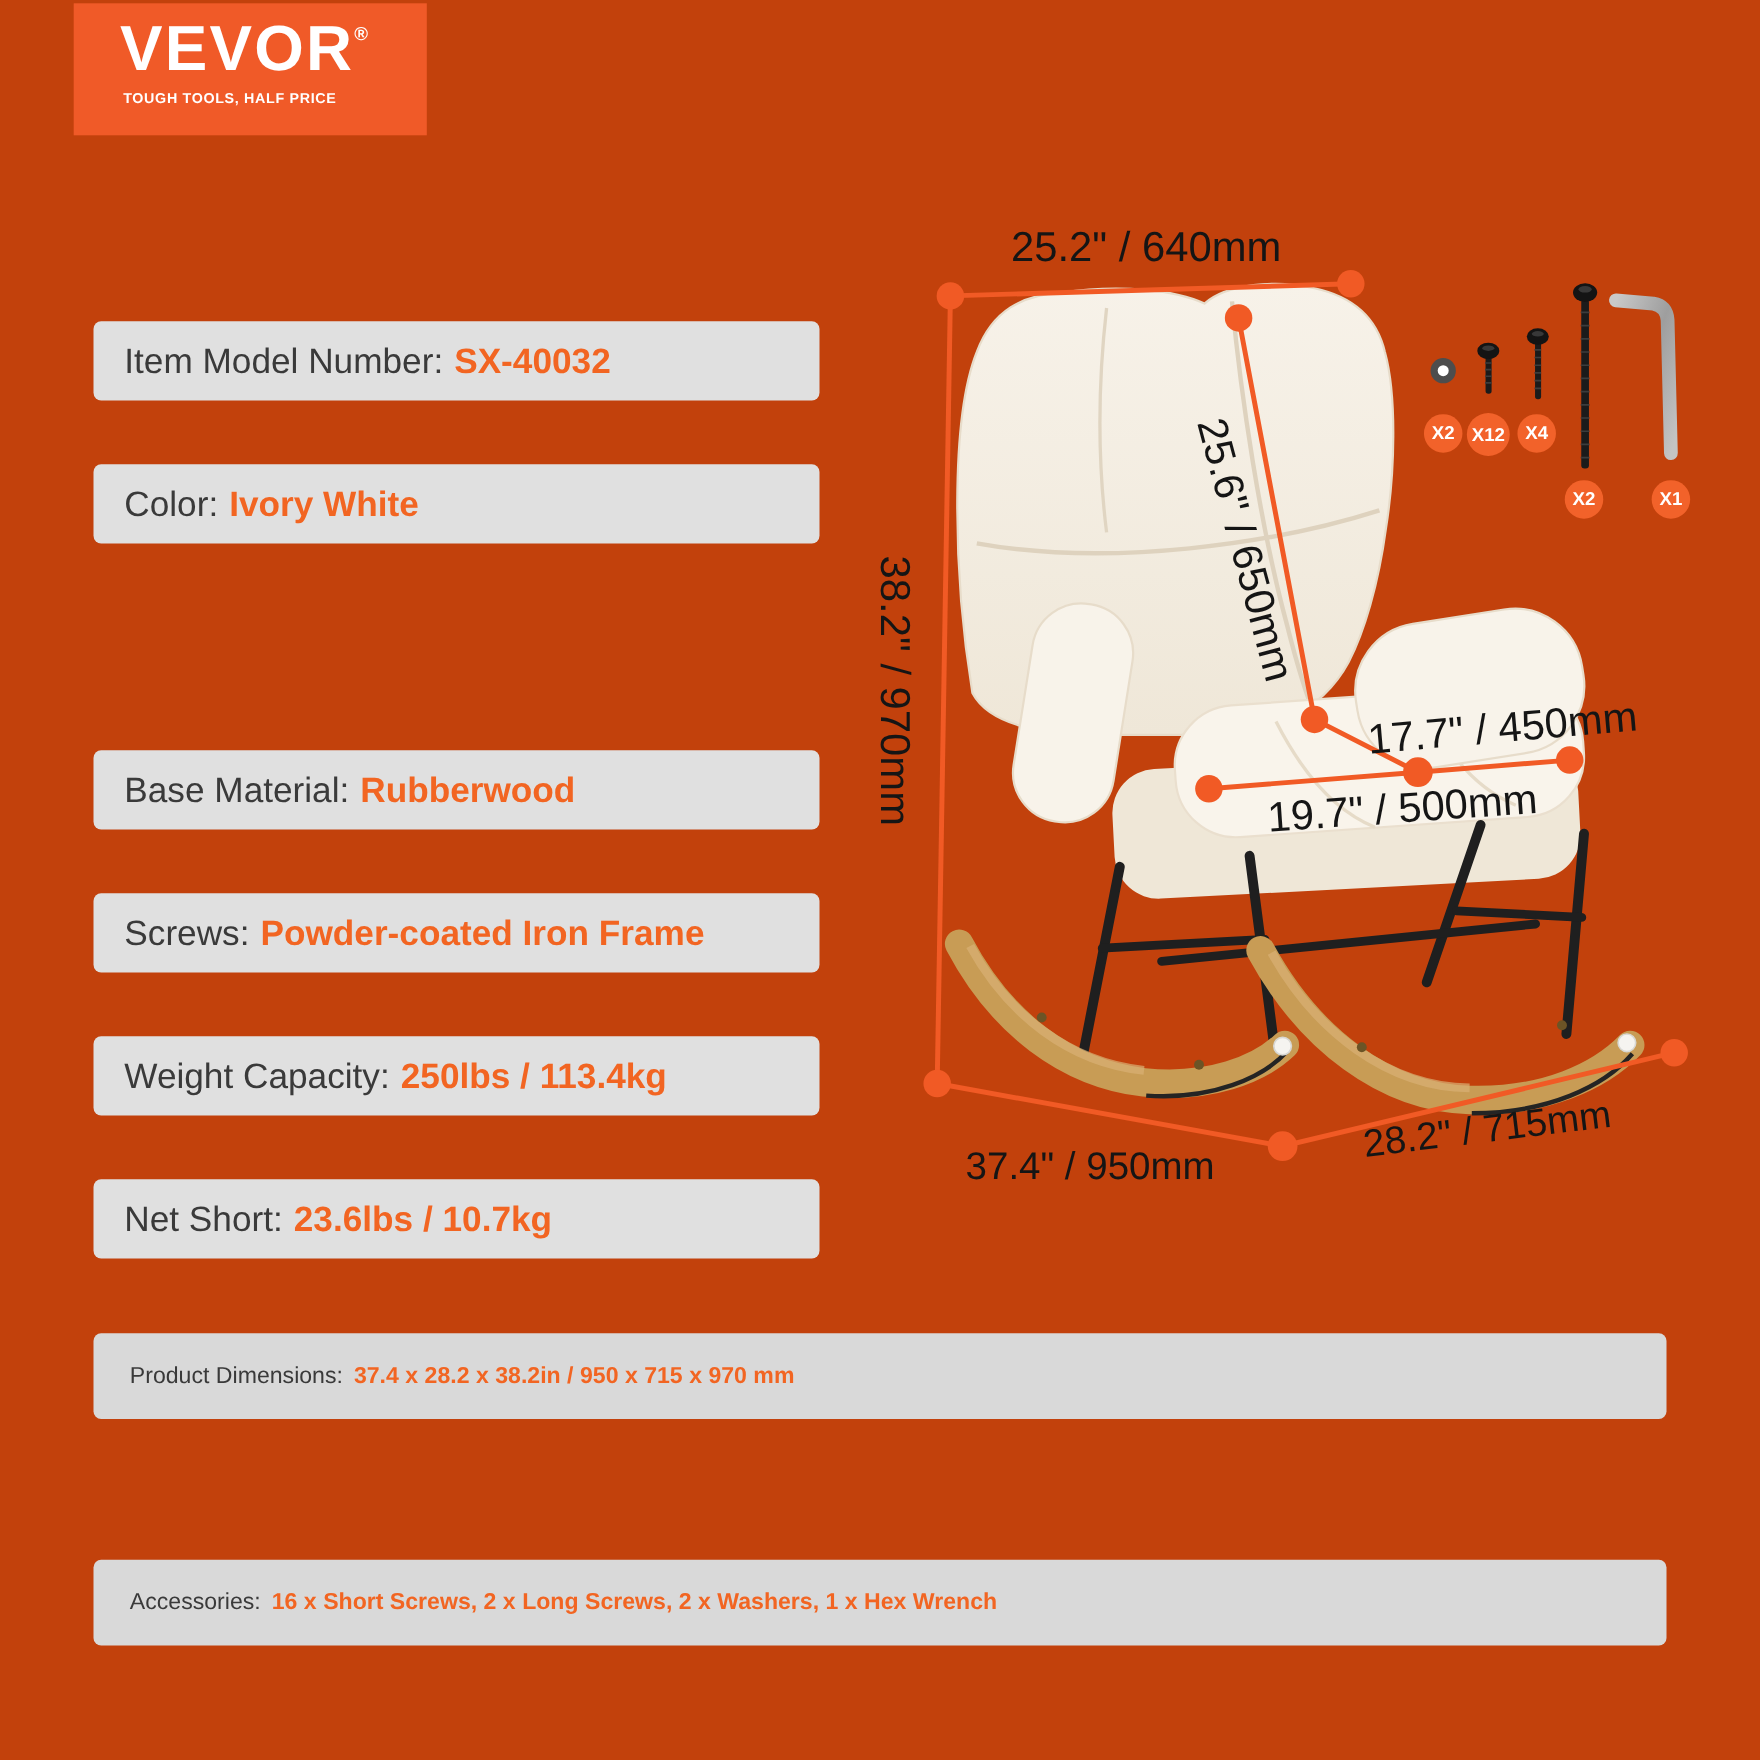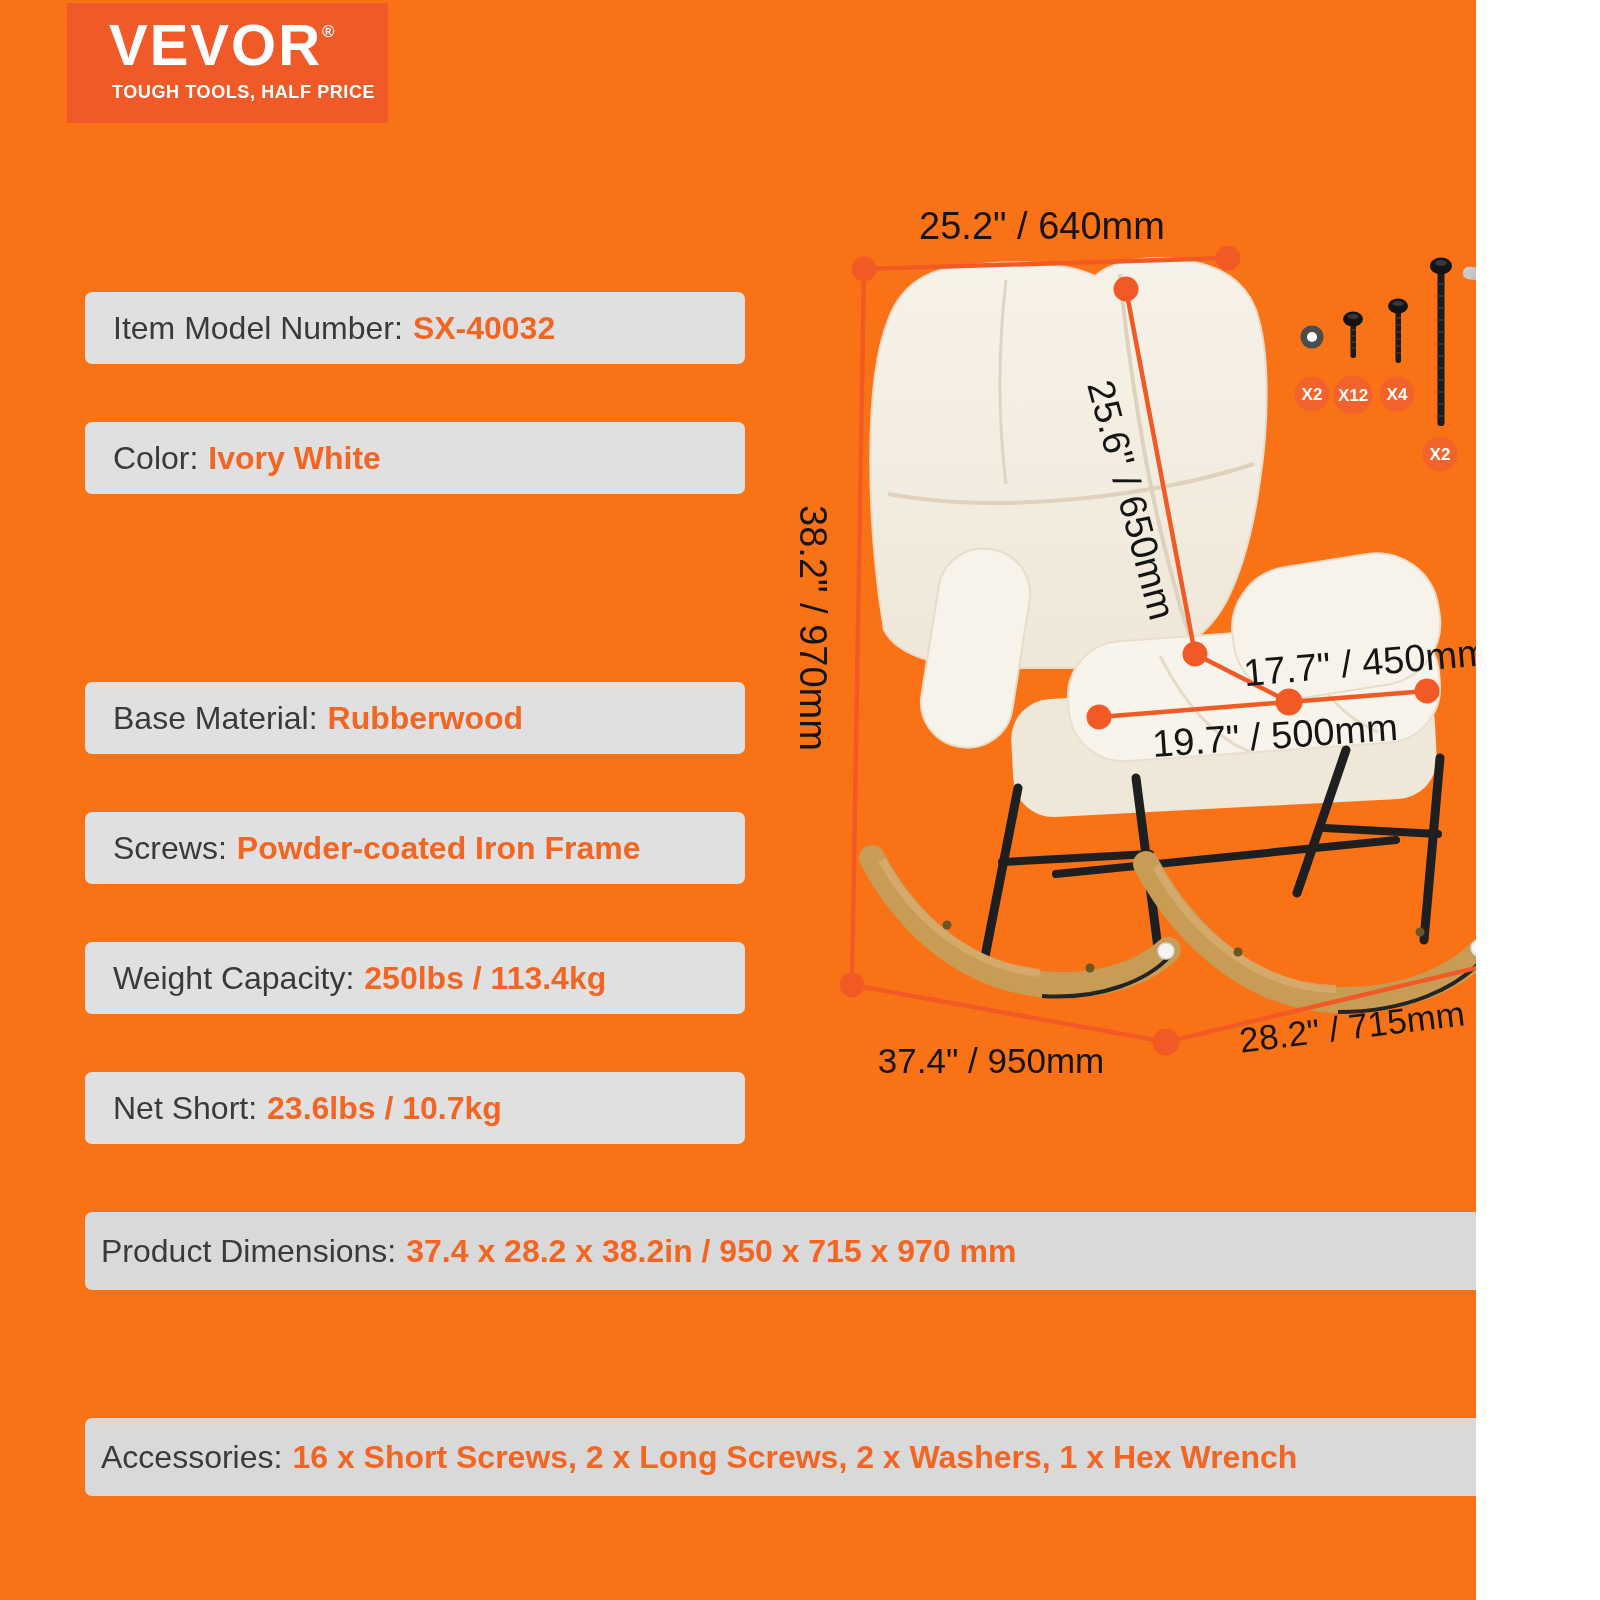--- a/index.html
+++ b/index.html
@@ -1,27 +1,27 @@
 <!DOCTYPE html>
 <html><head>
 <meta charset="utf-8">
 <style>
   html,body{margin:0;padding:0;background:#ffffff;}
-  #canvas{position:relative;width:1476px;height:1600px;background:#f97316;overflow:hidden;
+  #canvas{position:relative;width:1600px;height:1600px;background:#c2410c;overflow:hidden;
           font-family:"Liberation Sans", sans-serif;}
   
   .logo{position:absolute;left:67px;top:3px;width:321px;height:120px;background:#F05A28;color:#fff;}
   .logo-text{position:absolute;left:42px;top:8px;font-size:58px;font-weight:700;letter-spacing:2px;}
   .logo-reg{font-size:17px;font-weight:700;vertical-align:28px;letter-spacing:0;}
-  .logo-tagline{position:absolute;left:45px;top:79px;font-size:18px;font-weight:700;letter-spacing:0.6px;}
+  .logo-tagline{position:absolute;left:45px;top:79px;font-size:13px;font-weight:700;letter-spacing:0.6px;}
   
   .spec-row{position:absolute;left:85px;width:660px;height:72px;background:#E0E0E0;border-radius:7px;
             display:flex;align-items:center;padding-left:28px;box-sizing:border-box;font-size:32px;}
   .wide-row{position:absolute;left:85px;width:1430px;height:78px;background:#D9D9D9;border-radius:7px;
-            display:flex;align-items:center;padding-left:16px;box-sizing:border-box;font-size:32px;}
+            display:flex;align-items:center;padding-left:33px;box-sizing:border-box;font-size:21px;}
   .lbl{color:#3A3A3A;white-space:nowrap;}
   .val{color:#F26522;font-weight:700;margin-left:10px;white-space:nowrap;}
   
   .dim{position:absolute;color:#151515;white-space:nowrap;transform:translate(-50%,-50%);}
   .d38{font-size:38px;} .d35{font-size:35px;}
   .rot90{transform:translate(-50%,-50%) rotate(90deg);}
   .rot75{transform:translate(-50%,-50%) rotate(75deg);}
   .rotm5{transform:translate(-50%,-50%) rotate(-5deg);}
   .rotm4{transform:translate(-50%,-50%) rotate(-4deg);}
   .rotm7{transform:translate(-50%,-50%) rotate(-7deg);}

